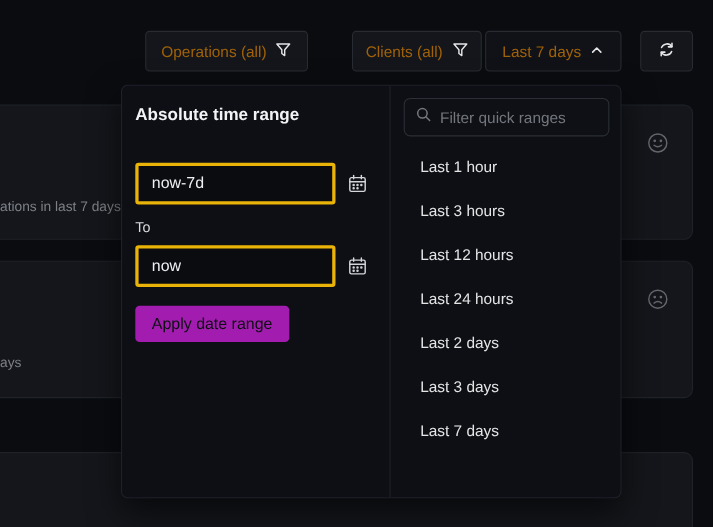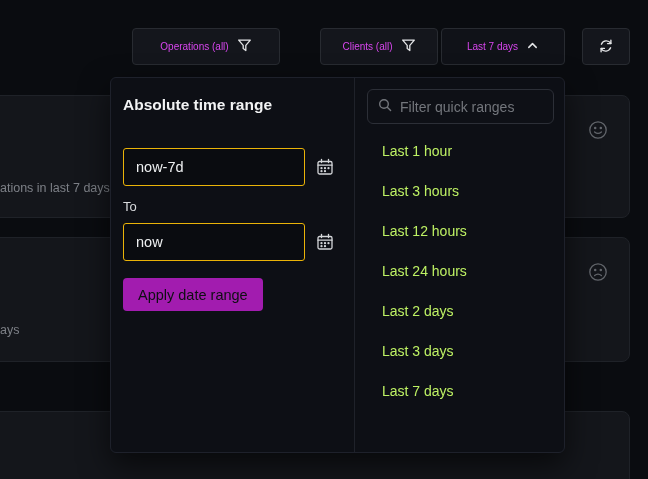--- a/index.html
+++ b/index.html
@@ -16,40 +16,40 @@
   .card-caption { position:absolute; color:#7d8087; font-size:12.5px; white-space:nowrap; }
   .caption1 { left:0; top:181px; }
   .caption2 { left:0; top:323px; }
   .face-icon { position:absolute; left:587px; width:22px; height:22px; color:#63666c; }
   .face1 { top:119px; }
   .face2 { top:261px; }
 
   
   .hbtn { position:absolute; top:28px; height:37px; display:flex; align-items:center;
           justify-content:center; gap:8px; background:#14161c; border:1px solid #282b31;
-          border-radius:4px; color:#d946ef; font-size:10px; cursor:pointer; }
+          border-radius:4px; color:#a16207; font-size:14px; cursor:pointer; }
   .btn-operations { left:132px; width:148px; }
   .btn-clients    { left:298px; width:118px;margin-left:22px; }
   .btn-timerange  { left:441px; width:124px; background:#101218; }
   .btn-refresh    { left:582px; width:48px; }
   .hbtn svg { flex:none; }
 
   
   .dropdown { position:absolute; left:110px; top:77px; width:455px; height:376px;
               background:#0d0f15; border:1px solid #1e212b; border-radius:6px;
               box-shadow:0 12px 30px rgba(0,0,0,.6); display:flex; z-index:5; }
   .abs-col { position:relative; width:243px; height:100%; }
   .quick-col { position:relative; flex:1; height:100%; border-left:1px solid #1f222a; }
 
   .abs-title { position:absolute; left:12px; top:18px; color:#f2f3f4; font-size:15.5px; font-weight:700; }
   .field-label { position:absolute; left:12px; color:#d8dadd; font-size:13px; }
   .lbl-from { top:46px;margin-top:42px; }
   .lbl-to   { top:121px; }
   .time-input { position:absolute; left:12px; width:182px; height:38px; background:#0a0c10;
-                border:1px solid #eab308; border-radius:3px; color:#eef0f1; font-size:14.5px;
+                border:3px solid #eab308; border-radius:3px; color:#eef0f1; font-size:14.5px;
                 padding:0 12px; font-family:"Liberation Sans", sans-serif; outline:none; }
   .inp-from { top:70px; }
   .inp-to   { top:145px; }
   .cal-btn { position:absolute; left:204px; width:20px; height:20px; color:#d4d6d9;
              background:none; border:none; cursor:pointer; padding:0; }
   .cal-from { top:80px; }
   .cal-to   { top:155px; }
   .apply-btn { position:absolute; left:12px; top:200px; height:33px; padding:0 15px;
                background:#a21caf; color:#0e0f12; font-size:14.5px; border:none;
                border-radius:4px; cursor:pointer; font-family:"Liberation Sans", sans-serif; }
@@ -57,21 +57,21 @@
   .search-box { position:absolute; left:12px; top:11px; width:187px; height:35px;
                 border:1px solid #2c2f37; border-radius:6px; background:#0e1016;
                 display:flex; align-items:center; padding:0 10px; gap:8px; }
   .search-box svg { flex:none; color:#73767c; }
   .search-input { flex:1; min-width:0; background:transparent; border:none; outline:none;
                   color:#eef0f1; font-size:14px; font-family:"Liberation Sans", sans-serif; }
   .search-input::placeholder { color:#73767c; }
 
   .quick-list { position:absolute; left:0; top:53px; right:0; }
   .quick-item { height:40px; display:flex; align-items:center; padding-left:27px;
-                color:#bef264; font-size:14px; cursor:pointer; }
+                color:#e5e5e5; font-size:14px; cursor:pointer; }
 </style>
 </head>
 <body>
 
 <div class="page">
 
   <div class="card card1"></div>
   <div class="card card2"></div>
   <div class="card card3"></div>
 

